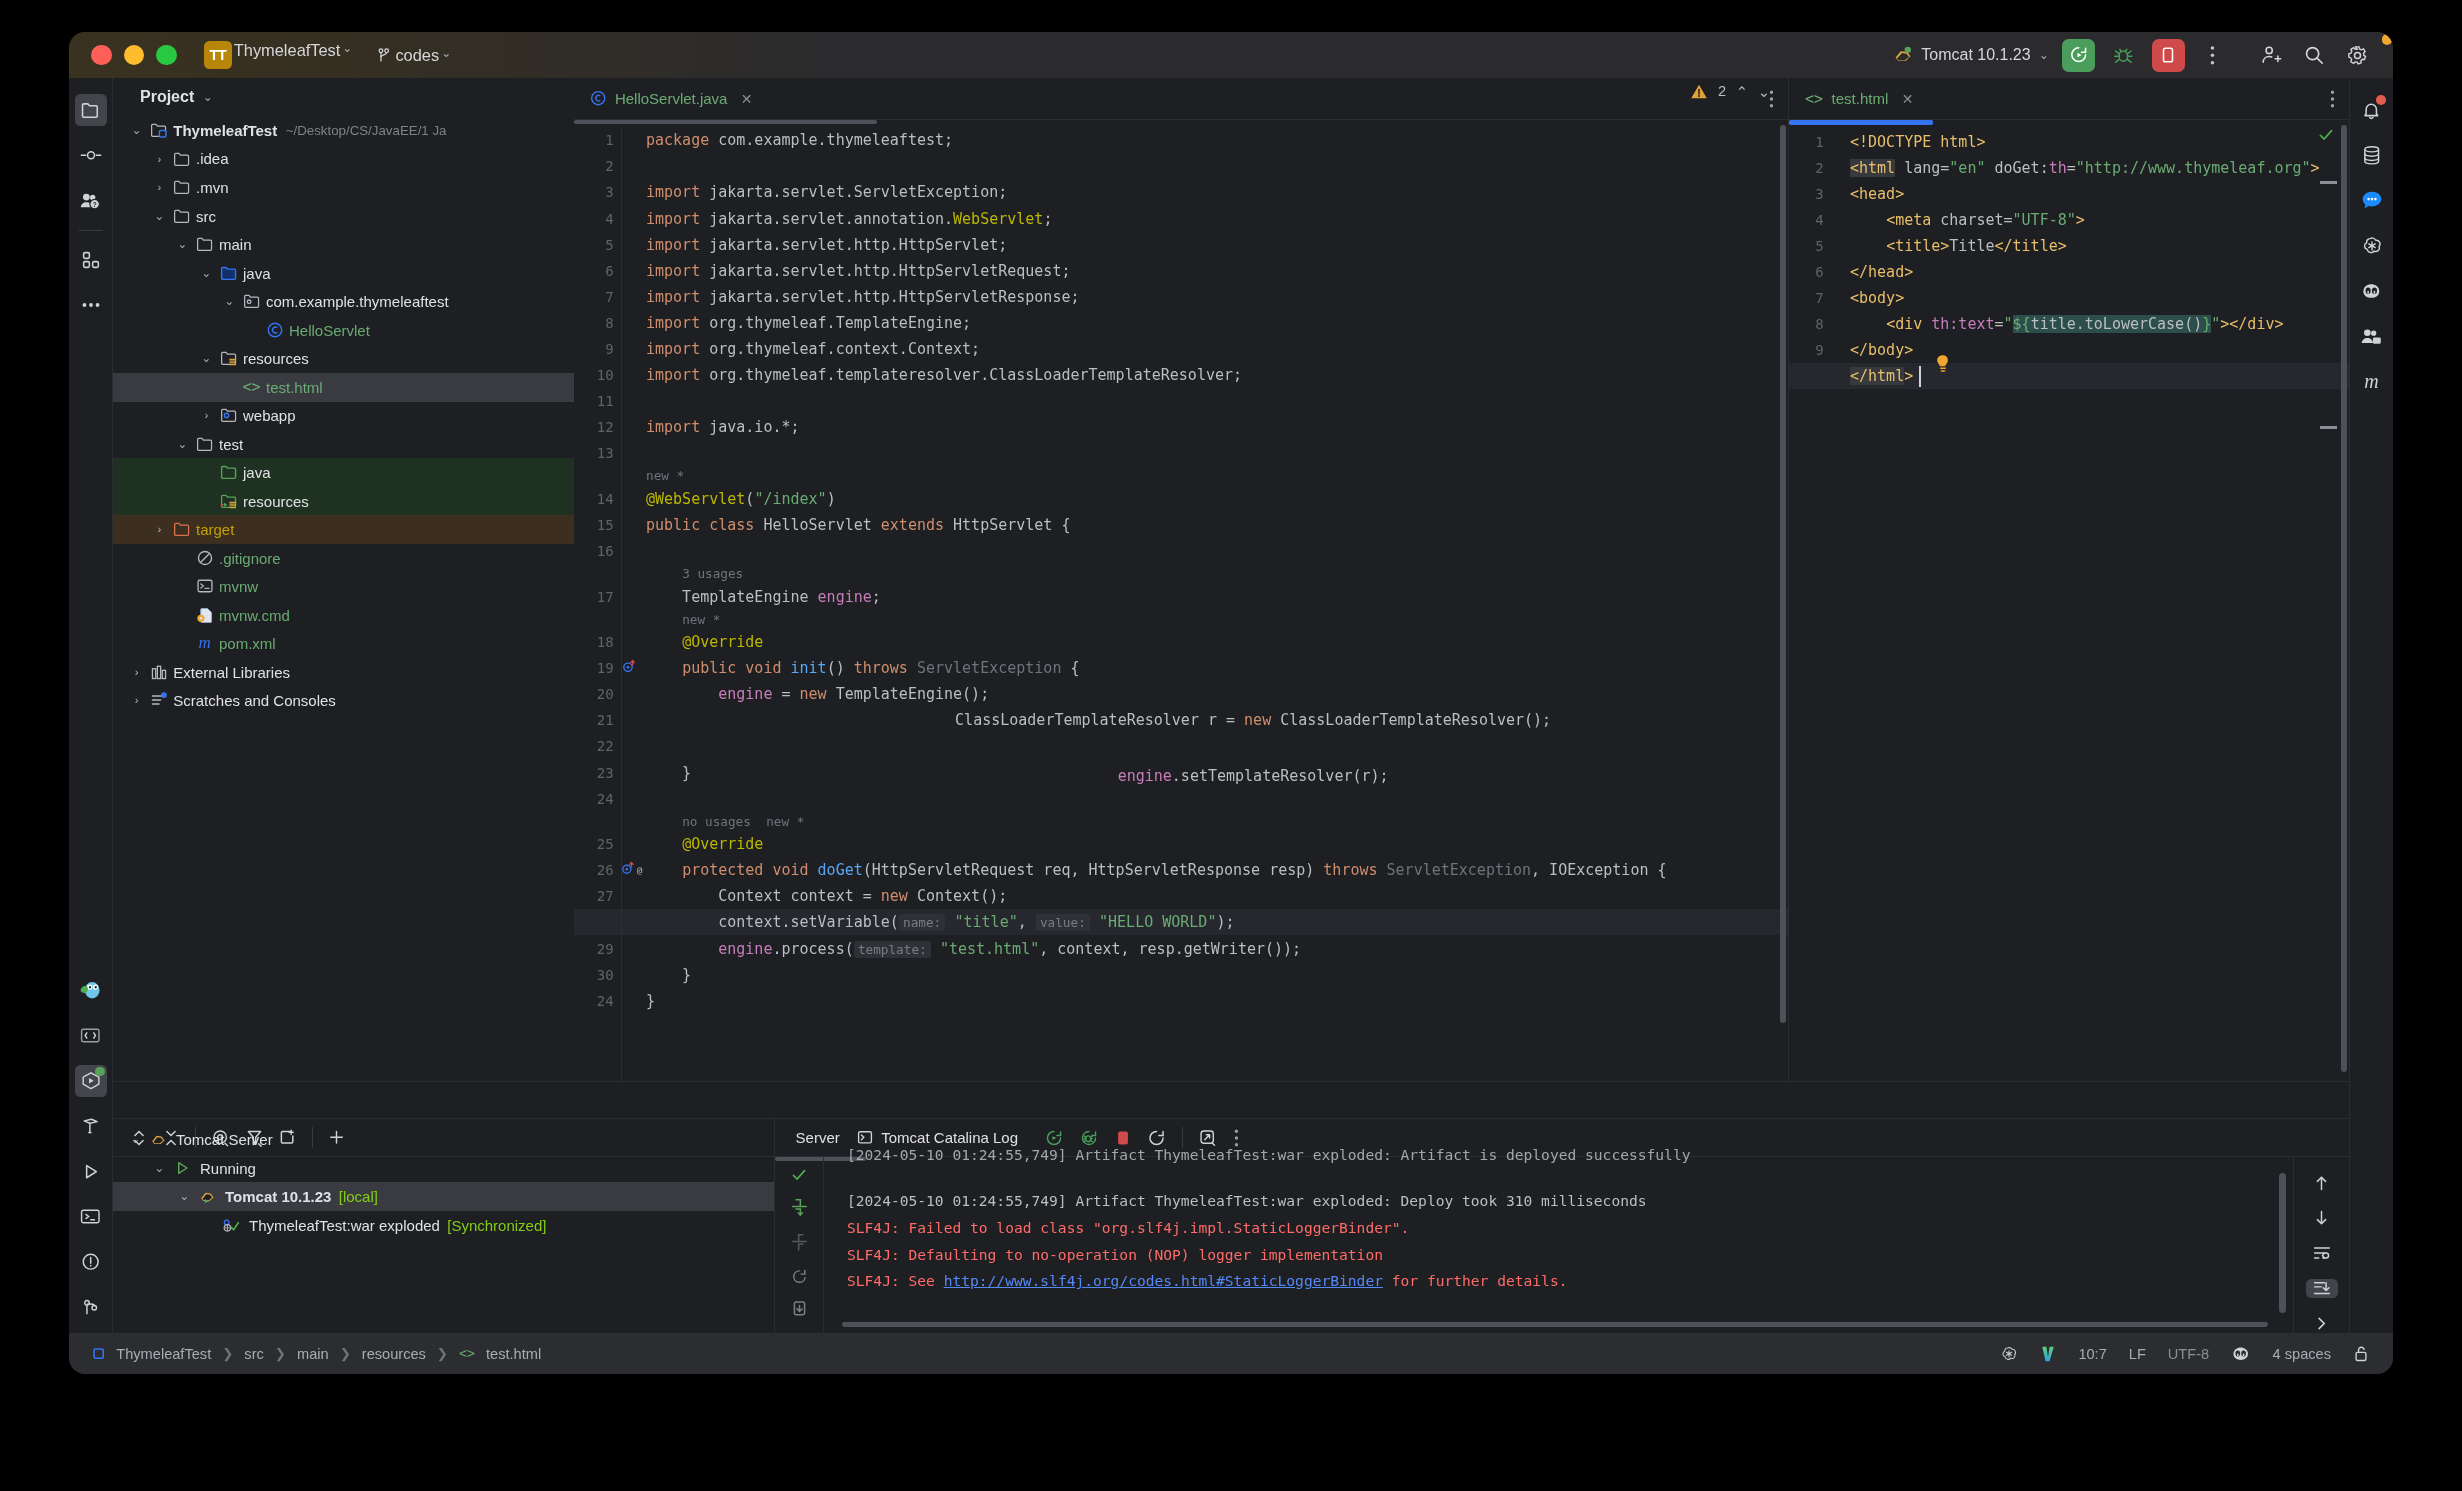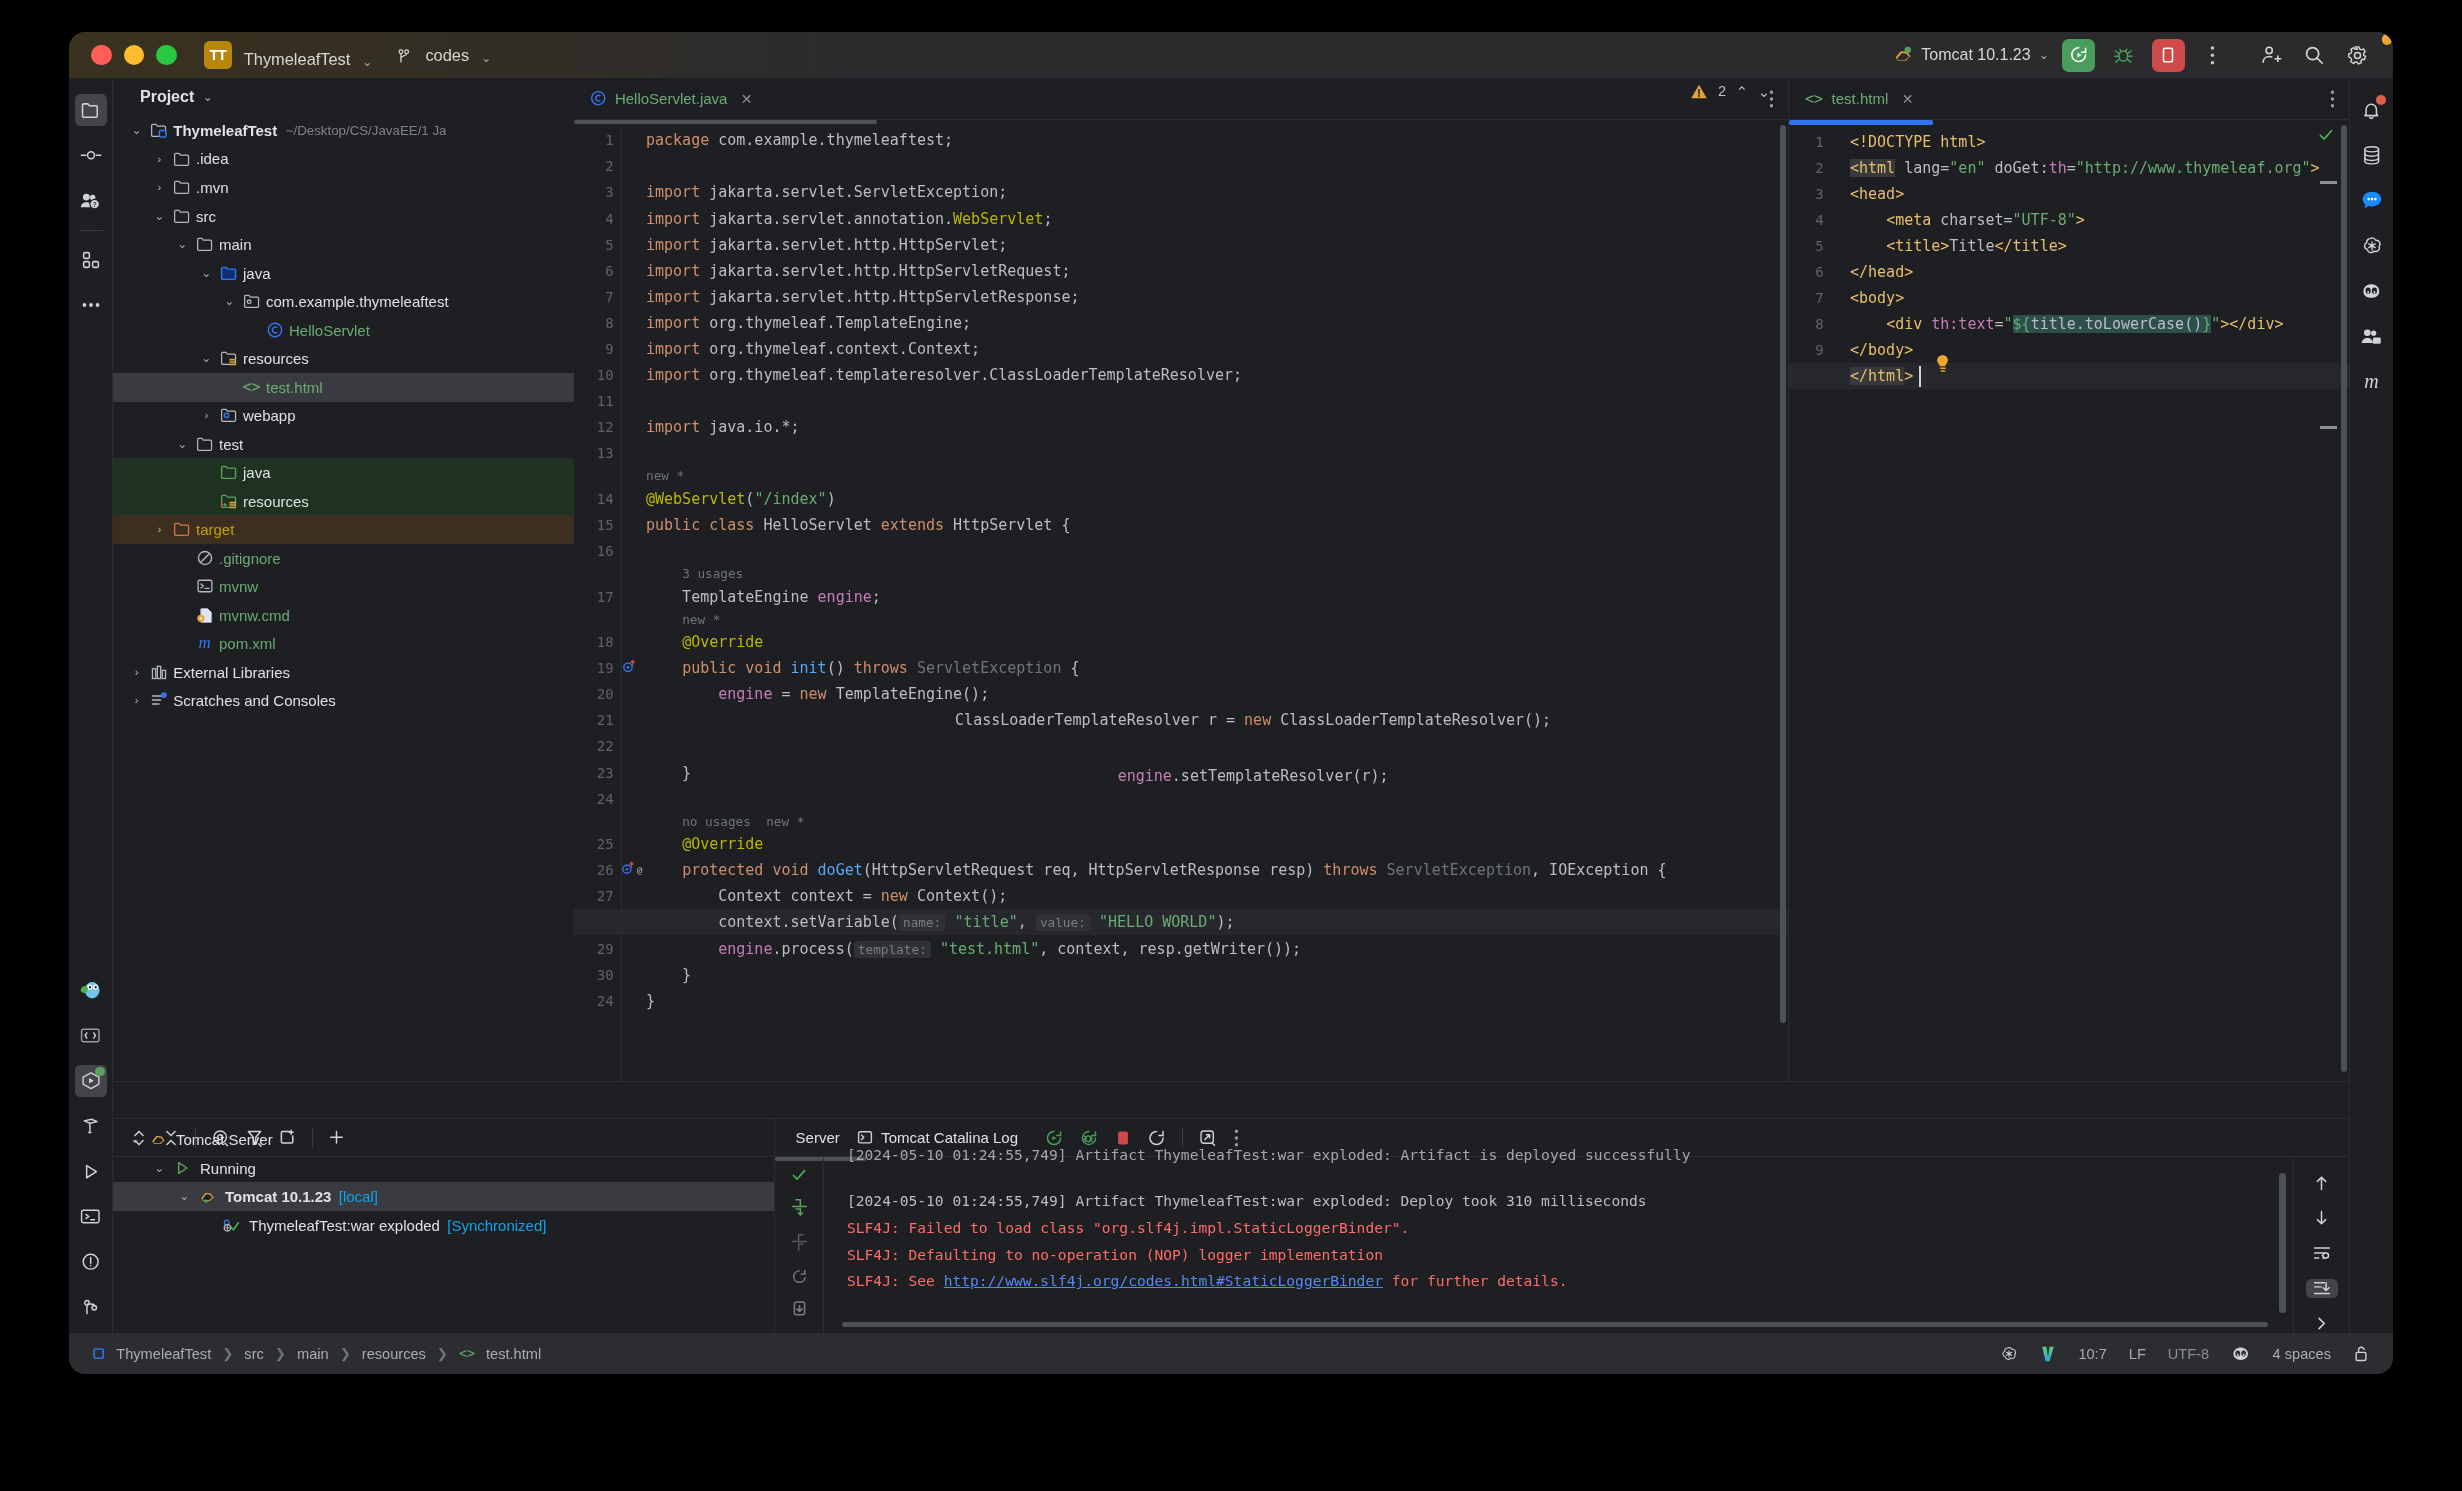--- a/index.html
+++ b/index.html
@@ -33,21 +33,21 @@
   .tl.red { background: #ff5f57; }
   .tl.yellow { background: #febc2e; }
   .tl.green { background: #28c840; }
 
   .proj-badge {
     width: 28px; height: 28px; border-radius: 5.5px;
     background: #b8860b; color: #fff;
     display:flex; align-items:center; justify-content:center;
     font-size: 14.6px; font-weight: 700; letter-spacing:-0.6px;
   }
-  .tb-item { display:flex; align-items:flex-end; gap:12px; color:#d6d6d8; font-size:16.4px; }
+  .tb-item { display:flex; align-items:flex-start; gap:2px; color:#d6d6d8; font-size:16.4px; }
   .chev { font-size: 12px; color:#a9a9ad; }
 
   .tb-right { margin-left:auto; display:flex; align-items:center; gap:13.3px; margin-right:20.6px; }
   .runcfg { display:flex; align-items:center; gap:8px; color:#d6d6d8; font-size:16px; }
   .sq-btn {
     width:33px; height:33px; border-radius:6.7px;
     display:flex; align-items:center; justify-content:center;
   }
   .sq-btn.run { background:#4a9d5b; }
   .sq-btn.stop { background:#cf4b4b; }
@@ -153,21 +153,21 @@
   #services {
     position:absolute; left:44px; right:44px; bottom:41px; height:252px;
     background:#1e1f22; border-top:0.6px solid #2b2d30;
   }
   #svc-title { height:36px; display:flex; align-items:center; padding-left:27px; color:#dfe1e5; font-size:16px; font-weight:600; }
   #svc-left { position:absolute; left:0; top:36px; width:661px; bottom:0; border-top:0.6px solid #2b2d30; }
   #svc-toolbar { height:38px; display:flex; align-items:center; gap:16px; padding-left:18px; border-bottom:0.6px solid #2b2d30; }
   .svc-trow { height:28.5px; display:flex; align-items:center; font-size:15px; color:#dfe1e5; white-space:nowrap; }
   .svc-trow .arrow { width:20.6px; text-align:center; color:#b4b8bf; font-size:11.5px; flex:none; }
   .svc-trow .ic { width:25.5px; display:flex; align-items:center; justify-content:center; flex:none; }
-  .svc-trow .dim { color:#0ea5e9; margin-left:7.3px; }
+  .svc-trow .dim { color:#84cc16; margin-left:7.3px; }
 
   #svc-right { position:absolute; left:661px; top:36px; right:0; bottom:0; border-left:0.6px solid #2b2d30; border-top:0.6px solid #2b2d30; }
   #log-toolbar { height:38px; display:flex; align-items:center; gap:17px; padding-left:20.6px; border-bottom:0.6px solid #2b2d30; font-size:15px; color:#dfe1e5; }
   #log-body { position:absolute; top:38px; left:0; right:0; bottom:0; }
   #log-gutter { position:absolute; left:0; top:0; width:49px; bottom:0; border-right:0.6px solid #2b2d30; display:flex; flex-direction:column; align-items:center; gap:14.6px; padding-top:9.7px; }
   .logline {
     position:absolute; left:72px; font-family:"DejaVu Sans Mono", monospace;
     font-size:14.6px; white-space:pre;
   }
   .log-normal { color:#bcbec4; }

